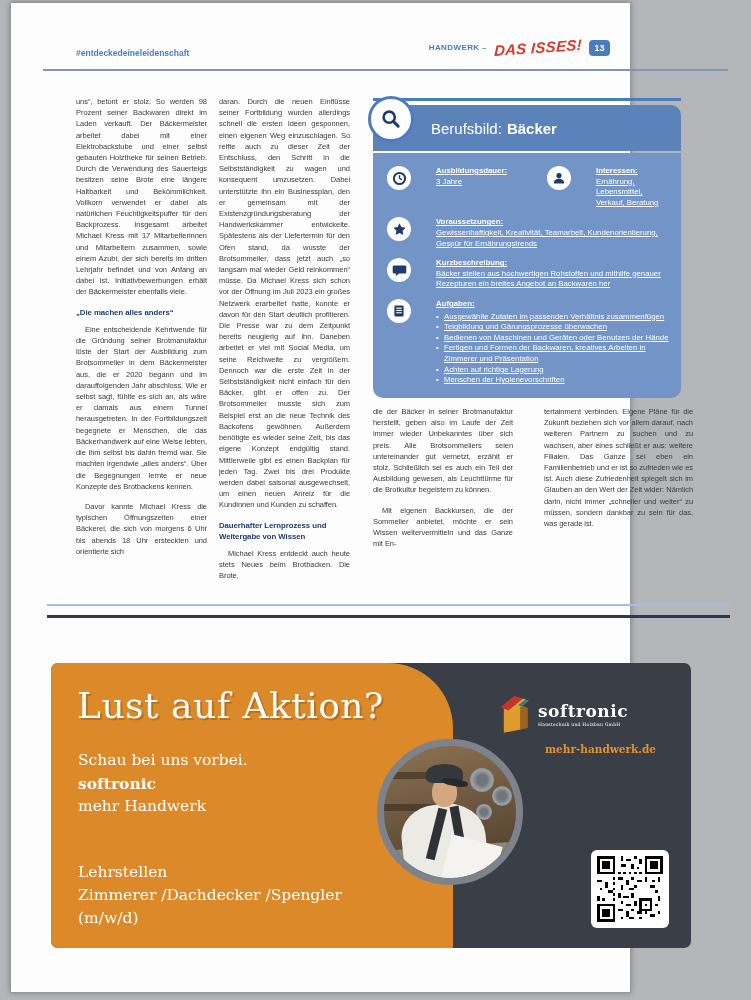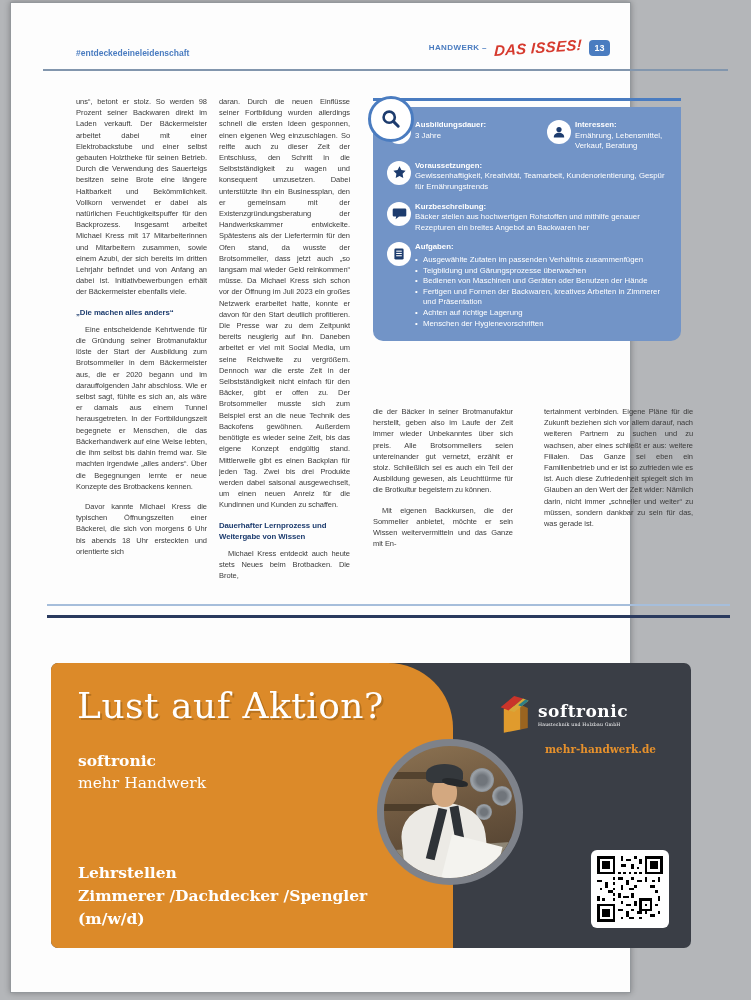--- a/index.html
+++ b/index.html
@@ -33,21 +33,21 @@
   .infobox-rule{position:absolute;left:362px;top:95px;width:308px;height:3px;background:#4a7cc0;}
   .infobox{position:absolute;left:362px;top:102px;width:308px;}
   .infobox-header{height:46px;background:#5c82ba;border-radius:0 10px 0 0;color:#fff;
                   display:flex;align-items:center;padding-left:58px;font-size:15px;}
   .infobox-header .t2{font-weight:bold;margin-left:5px;}
   .infobox-body{margin-top:2px;background:#7294c7;border-radius:0 0 10px 10px;
                 padding:13px 12px 12px 14px;color:#fff;min-height:212px;box-sizing:border-box;}
   .search-badge{position:absolute;left:357px;top:93px;width:40px;height:40px;background:#fff;
                 border:3px solid #4a7cc0;border-radius:50%;z-index:3;
                 display:flex;align-items:center;justify-content:center;}
-  .ib-row{display:flex;gap:4px;margin-bottom:9px;}
+  .ib-row{display:flex;gap:25px;margin-bottom:9px;text-decoration:underline;}
   .ib-icon{width:24px;height:24px;background:#fff;border-radius:50%;flex:none;
            display:flex;align-items:center;justify-content:center;}
   .ib-label{font-weight:bold;font-size:7.8px;line-height:10.6px;}
   .ib-value{font-size:7.8px;line-height:10.6px;}
   .ib-split{display:flex;}
   .ib-split .half1{width:160px;flex:none;}
   .ib-split .half2{flex:1;}
   .ib-tasks{list-style:none;margin:2px 0 0;padding:0;}
   .ib-tasks li{font-size:7.8px;line-height:10.6px;padding-left:8px;position:relative;}
   .ib-tasks li::before{content:"•";position:absolute;left:0;}
@@ -58,21 +58,21 @@
 
   
   .ad{position:absolute;left:40px;top:660px;width:640px;height:285px;background:#3a3e46;
       border-radius:7px;overflow:hidden;font-family:"DejaVu Serif",serif;}
   .ad-orange{position:absolute;left:0;top:0;width:402px;height:100%;background:#dc8a29;
              border-top-right-radius:65px;}
   .ad-headline{position:absolute;left:26px;top:22px;font-size:36px;font-weight:normal;color:#fff;
                letter-spacing:.5px;text-shadow:2px 2px 0 rgba(110,65,10,.35);}
   .ad-sub{position:absolute;left:27px;top:86px;font-size:15.5px;line-height:23px;color:#fff;}
   .ad-sub .b{font-weight:bold;}
-  .ad-jobs{position:absolute;left:27px;top:198px;font-size:15.5px;line-height:23px;color:#fff;font-weight:bold;}
+  .ad-jobs{position:absolute;left:27px;top:198px;font-size:15.5px;line-height:23px;color:#fff;}
   .photo-ring{position:absolute;left:326px;top:76px;width:146px;height:146px;border-radius:50%;
               border:7px solid #7e828a;box-sizing:border-box;overflow:hidden;
               background:linear-gradient(165deg,#8d7352 0%,#6e5840 45%,#4b3c2d 100%);}
   .ph{position:absolute;}
   .ph-shelf1{left:0;top:26px;width:70px;height:7px;background:#54432f;}
   .ph-shelf2{left:0;top:58px;width:56px;height:7px;background:#4e3e2b;}
   .ph-duct1{left:86px;top:22px;width:24px;height:24px;border-radius:50%;
             background:radial-gradient(circle,#70757b 30%,#9ba1a7 60%,#5c6166 100%);}
   .ph-duct2{left:108px;top:40px;width:20px;height:20px;border-radius:50%;
             background:radial-gradient(circle,#70757b 30%,#9ba1a7 60%,#5c6166 100%);}
@@ -124,20 +124,24 @@
     </div>
 
     <div class="infobox-rule"></div>
     <div class="search-badge">
       <svg width="22" height="22" viewBox="0 0 22 22">
         <circle cx="9.2" cy="9.2" r="5.6" fill="none" stroke="#1d3c6e" stroke-width="2.6"></circle>
         <line x1="13.6" y1="13.6" x2="18.2" y2="18.2" stroke="#1d3c6e" stroke-width="3" stroke-linecap="round"></line>
       </svg>
     </div>
     <div class="infobox">
+      <div class="infobox-header">
+        <span class="t1">Berufsbild:</span>
+        <span class="t2">Bäcker</span>
+      </div>
       <div class="infobox-body">
 
         <div class="ib-split">
           <div class="half1">
             <div class="ib-row">
               <span class="ib-icon">
                 <svg width="15" height="15" viewBox="0 0 15 15">
                   <circle cx="7.5" cy="7.5" r="5.6" fill="none" stroke="#1d3c6e" stroke-width="2"></circle>
                   <line x1="7.5" y1="7.5" x2="7.5" y2="4.2" stroke="#1d3c6e" stroke-width="1.4"></line>
                   <line x1="7.5" y1="7.5" x2="10" y2="8.6" stroke="#1d3c6e" stroke-width="1.4"></line>
@@ -224,20 +228,21 @@
 
     <div class="rule-light"></div>
     <div class="rule-dark"></div>
 
     <div class="ad">
       <div class="ad-orange"></div>
 
       <div class="ad-headline">Lust auf Aktion?</div>
 
       <div class="ad-sub">
+        <div>Schau bei uns vorbei.</div>
         <div class="b">softronic</div>
         <div>mehr Handwerk</div>
       </div>
 
       <div class="ad-jobs">
         <div>Lehrstellen</div>
         <div>Zimmerer /Dachdecker /Spengler</div>
         <div>(m/w/d)</div>
       </div>
 

